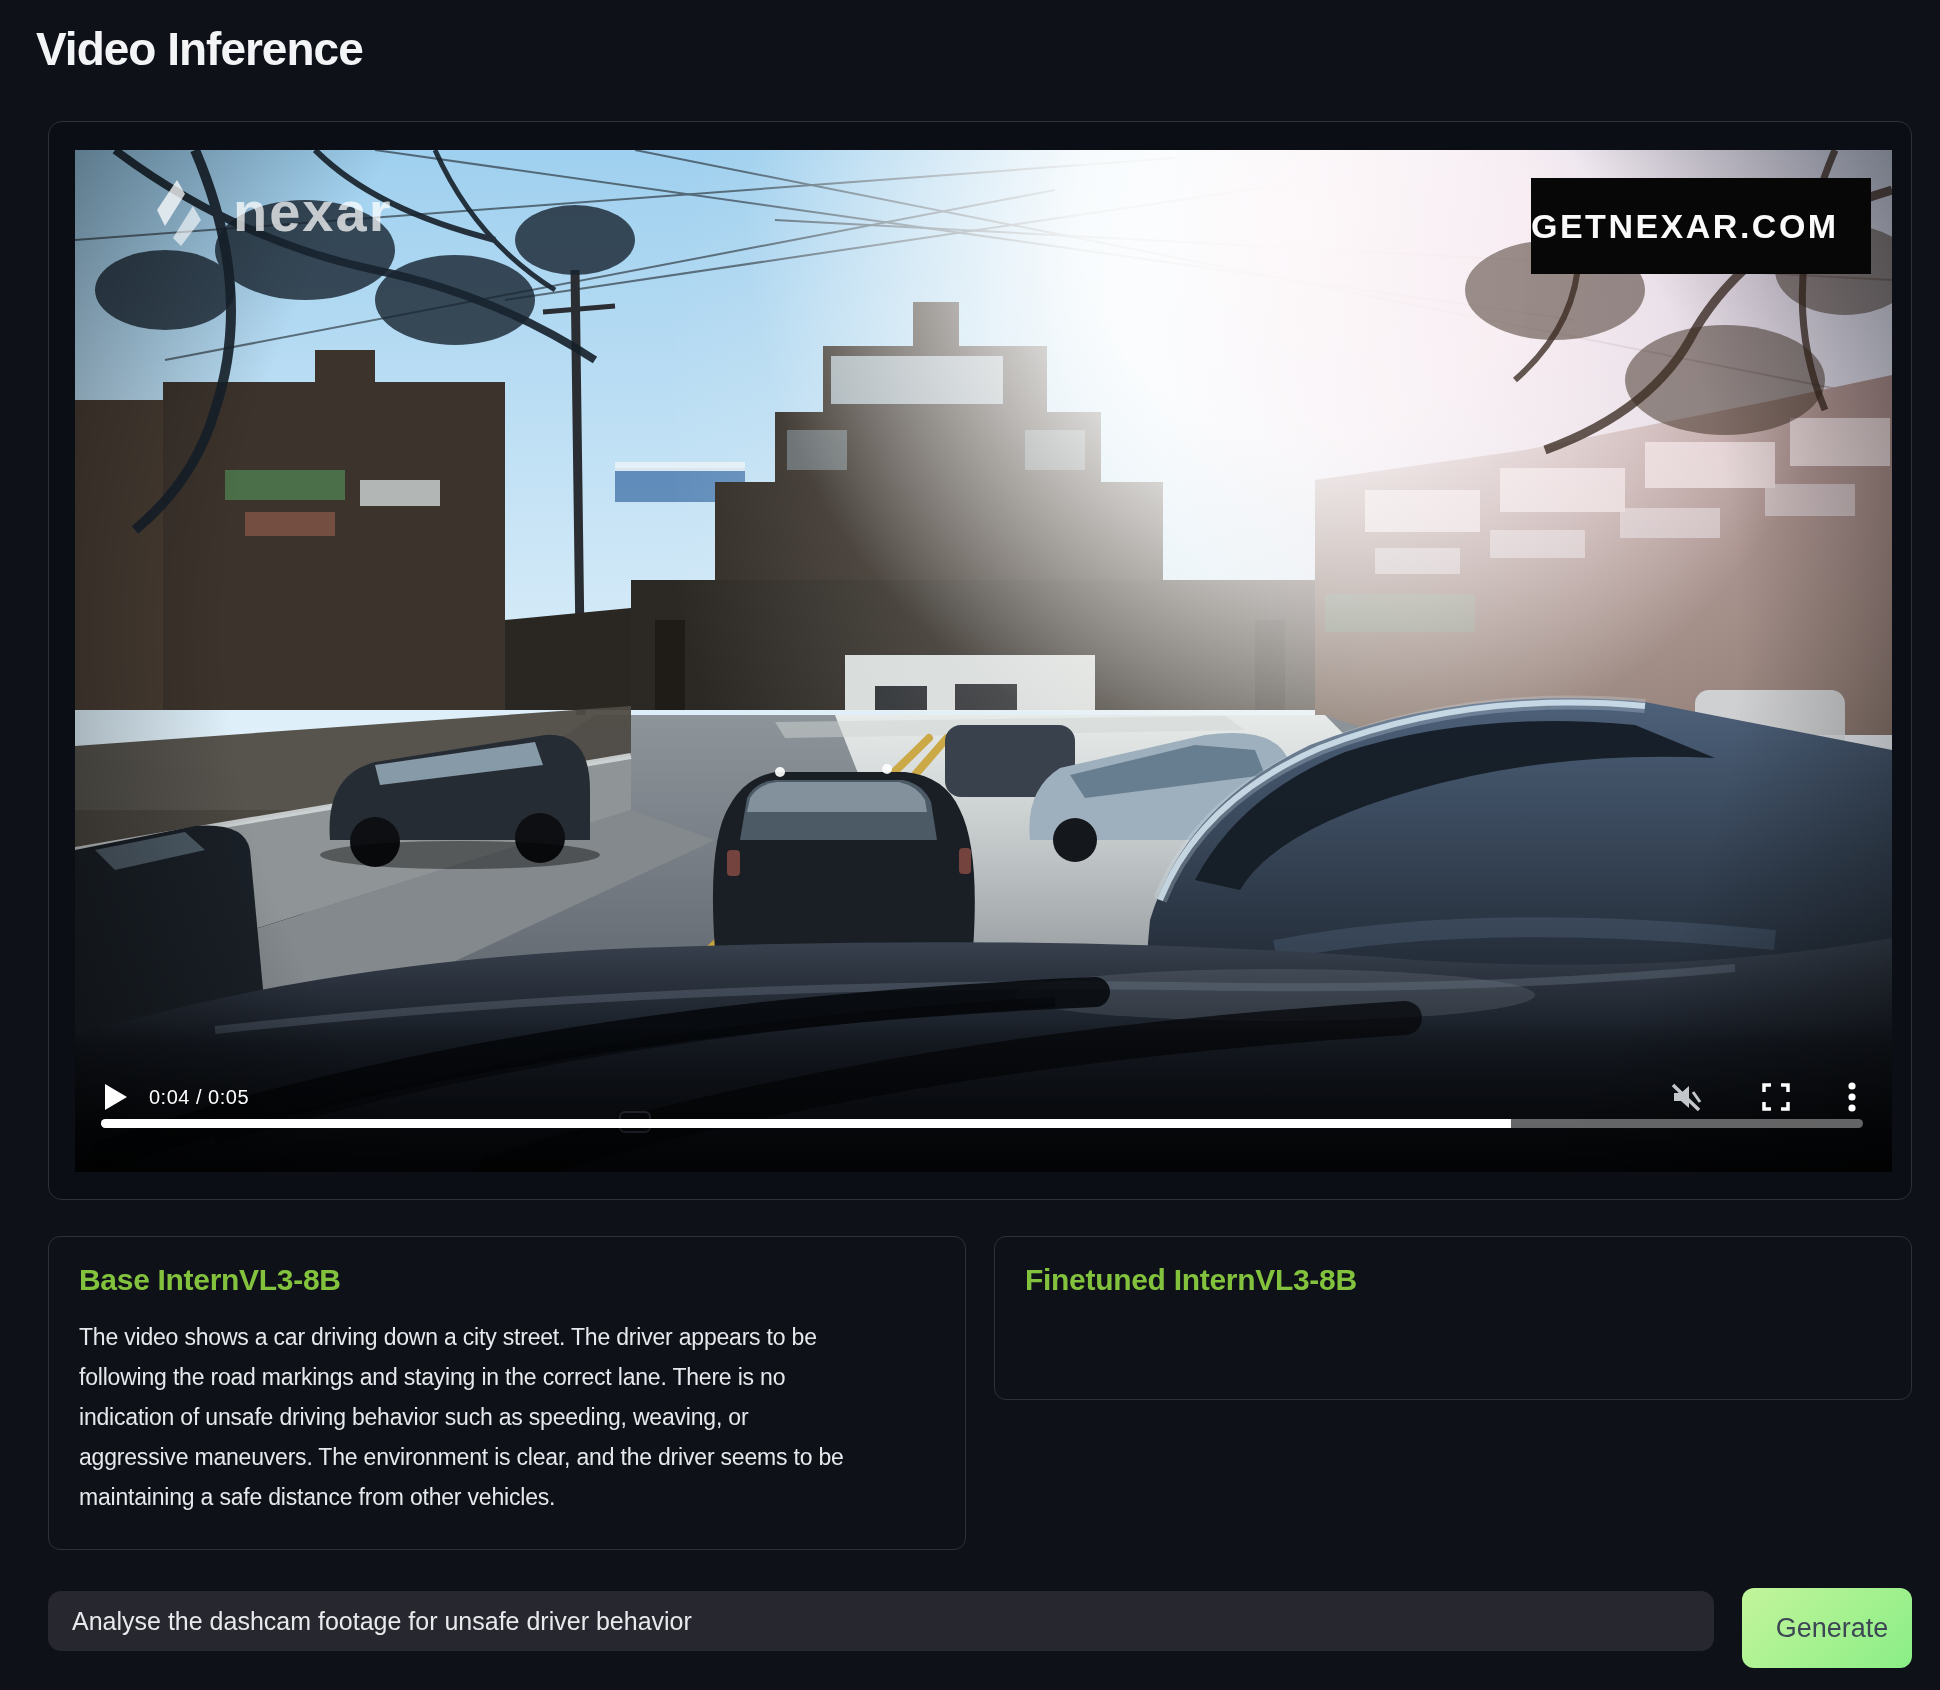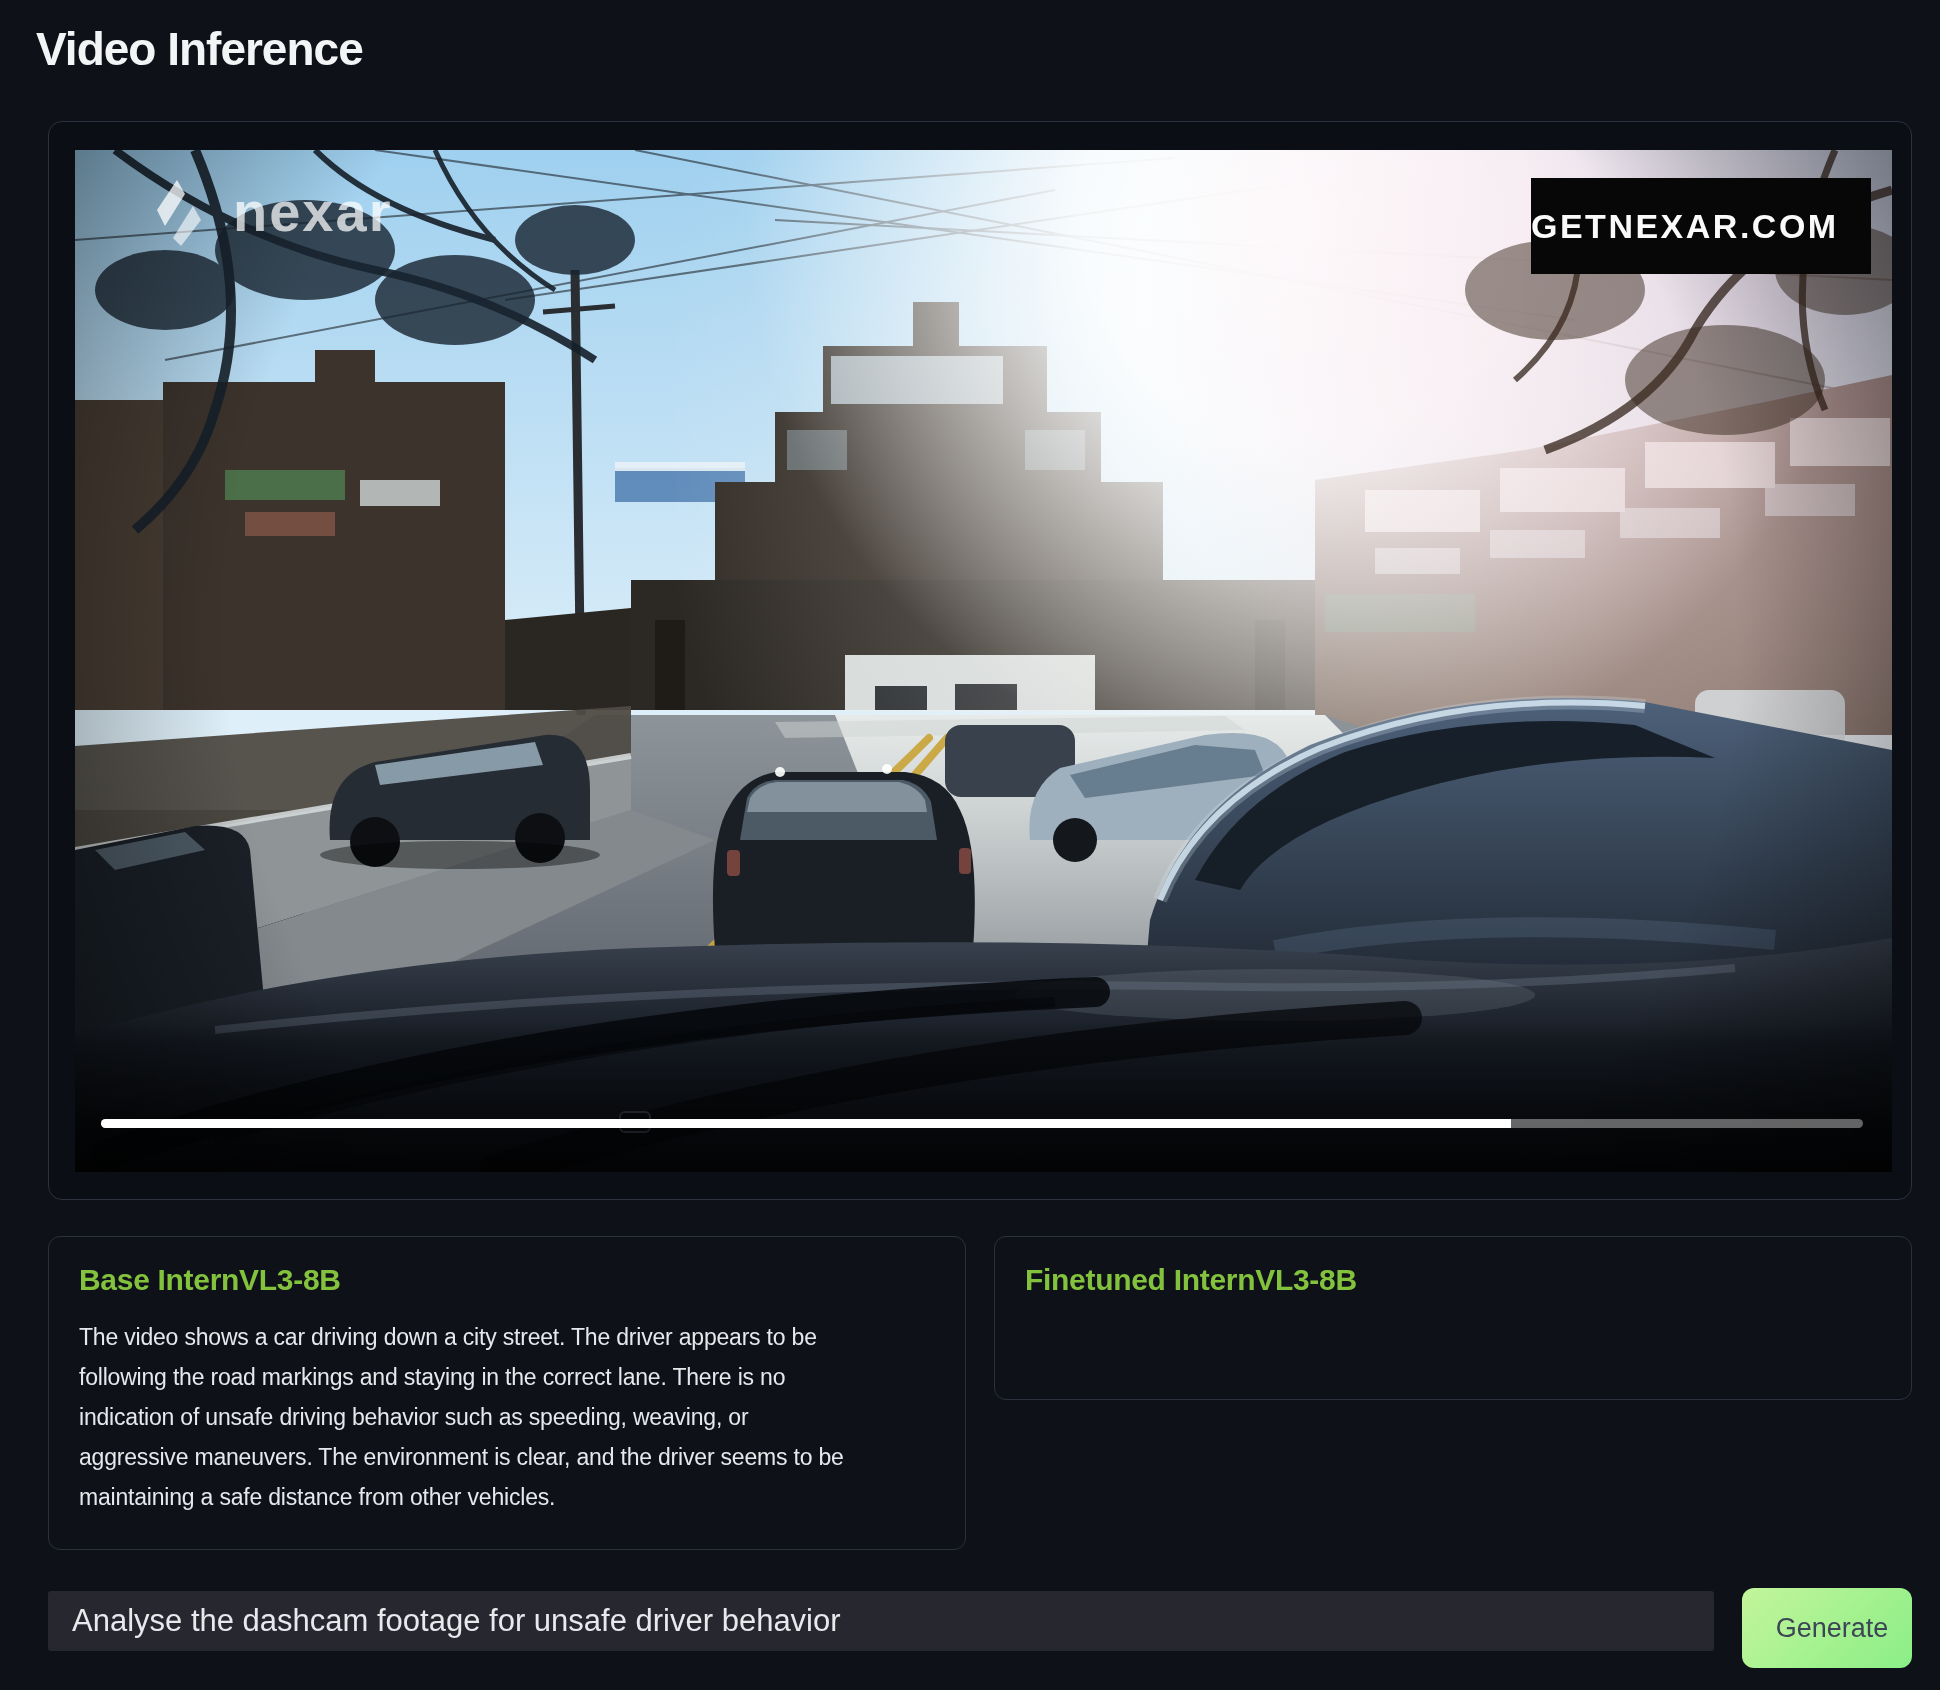--- a/index.html
+++ b/index.html
@@ -74,22 +74,22 @@
   }
   #finetuned-note{
     display:inline-block;background:#1c212b;color:#7fd983;
     font-family:"DejaVu Sans Mono",monospace;font-size:19px;
     padding:11px 16px;border-radius:8px;
   }
 
   
   #prompt-input{
     left:48px;top:1591px;width:1666px;height:60px;
-    background:#27282f;border:none;border-radius:3px;outline:none;
-    color:#e7e9ec;font-size:31px;padding:0 24px;
+    background:#27282f;border:none;border-radius:13px;outline:none;
+    color:#e7e9ec;font-size:25px;padding:0 24px;
     font-family:"Liberation Sans",sans-serif;
   }
   #generate-button{
     left:1742px;top:1588px;width:170px;height:80px;border:none;border-radius:12px;
     background:linear-gradient(135deg,#c3f59b 0%,#8aee86 100%);
     color:#3c4654;font-size:27px;font-weight:500;cursor:pointer;
     display:flex;align-items:center;justify-content:center;
     font-family:"Liberation Sans",sans-serif;
     padding-left:16px;
   }
@@ -304,20 +304,40 @@
         <polygon points="22,62 42,30 50,44 30,70" fill="#ffffff" opacity="0.6"></polygon>
       </svg>
       <span class="wordmark">nexar</span>
     </div>
 
     <div id="nexar-badge" class="abs">
       <span>GETNEXAR.COM</span>
     </div>
 
     <div id="controls-shade" class="abs"></div>
+    <div id="controls-row" class="abs">
+      <svg id="play-button" viewBox="0 0 22 26">
+        <polygon points="0,0 22,13 0,26" fill="#ffffff"></polygon>
+      </svg>
+      <div id="time-display">0:04 / 0:05</div>
+      <svg id="mute-button" viewBox="0 0 34 34">
+        <polygon points="5,13 12,13 20,6 20,28 12,21 5,21" fill="#c3c7cb"></polygon>
+        <line x1="24" y1="12" x2="31" y2="22" stroke="#c3c7cb" stroke-width="3"></line>
+        <line x1="31" y1="12" x2="24" y2="22" stroke="#c3c7cb" stroke-width="3" opacity="0"></line>
+        <line x1="4" y1="5" x2="30" y2="30" stroke="#c3c7cb" stroke-width="3.5"></line>
+      </svg>
+      <svg id="fullscreen-button" viewBox="0 0 34 34">
+        <path d="M5,12 V5 H12 M22,5 H29 V12 M29,22 V29 H22 M12,29 H5 V22" stroke="#ffffff" stroke-width="3.5" fill="none"></path>
+      </svg>
+      <svg id="kebab-button" viewBox="0 0 26 34">
+        <circle cx="13" cy="6" r="3.6" fill="#ffffff"></circle>
+        <circle cx="13" cy="17" r="3.6" fill="#ffffff"></circle>
+        <circle cx="13" cy="28" r="3.6" fill="#ffffff"></circle>
+      </svg>
+    </div>
     <div id="progress-bar" class="abs">
       <div id="progress-fill" style="width: 80%;"></div>
     </div>
   </div>
 </div>
 
 <div id="panel-base" class="abs panel">
   <h2>Base InternVL3-8B</h2>
   <p id="base-response">The video shows a car driving down a city street. The driver appears to be following the road markings and staying in the correct lane. There is no indication of unsafe driving behavior such as speeding, weaving, or aggressive maneuvers. The environment is clear, and the driver seems to be maintaining a safe distance from other vehicles.</p>
 </div>

